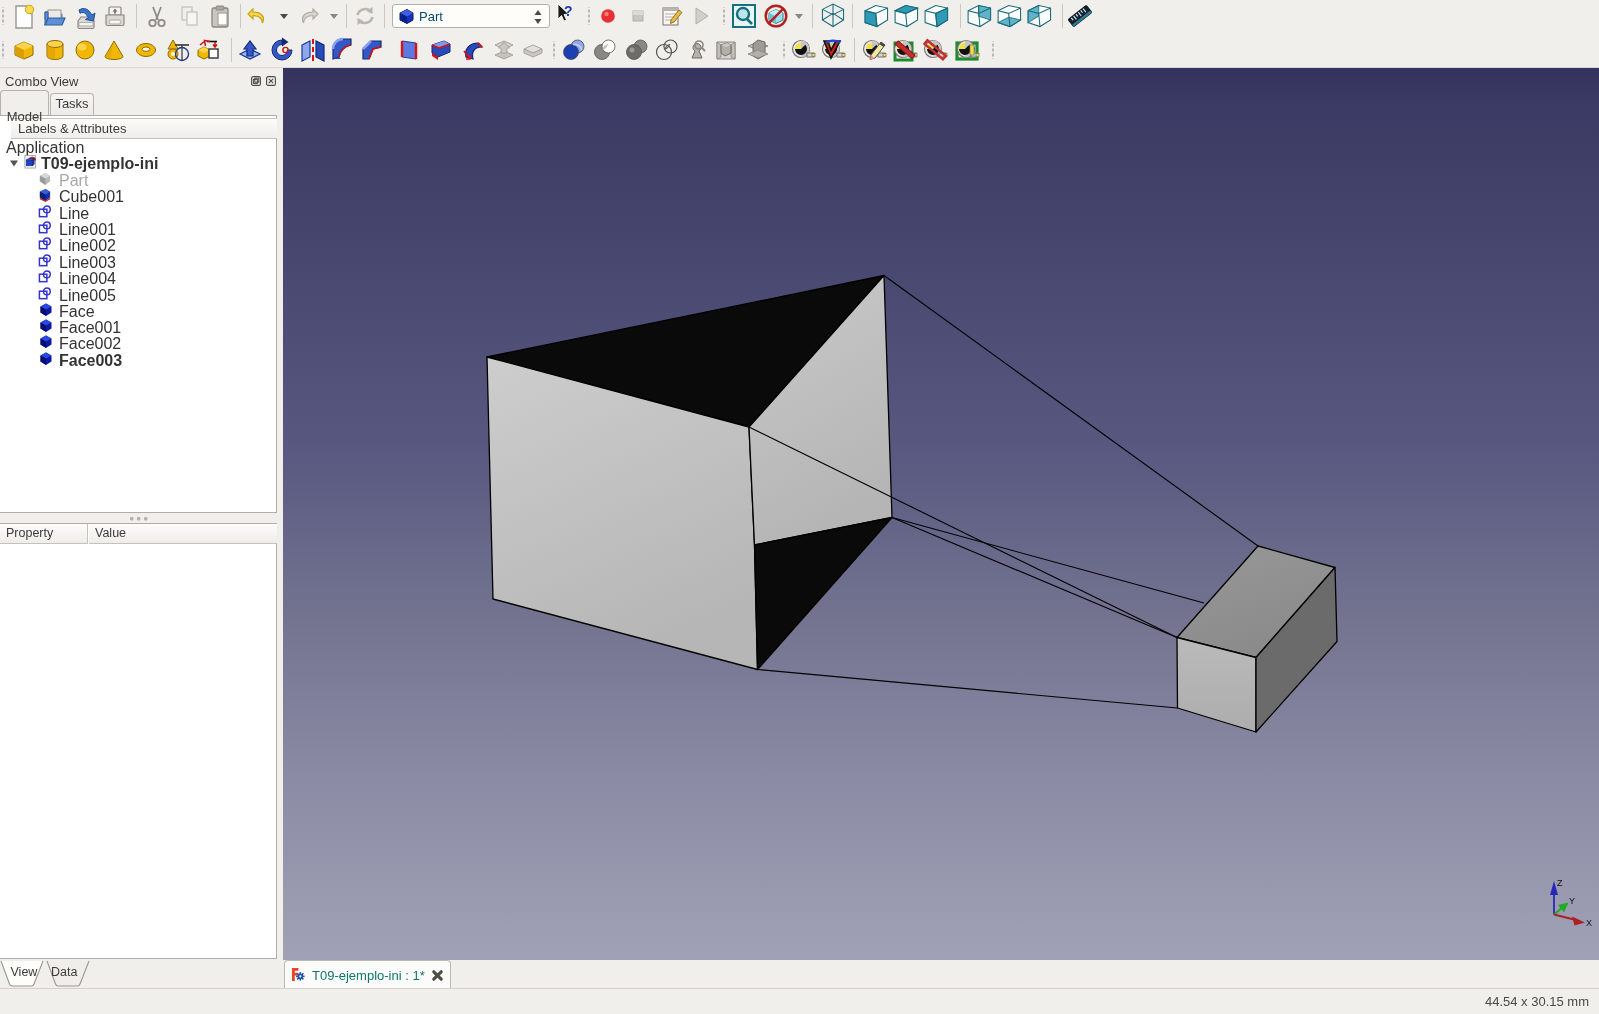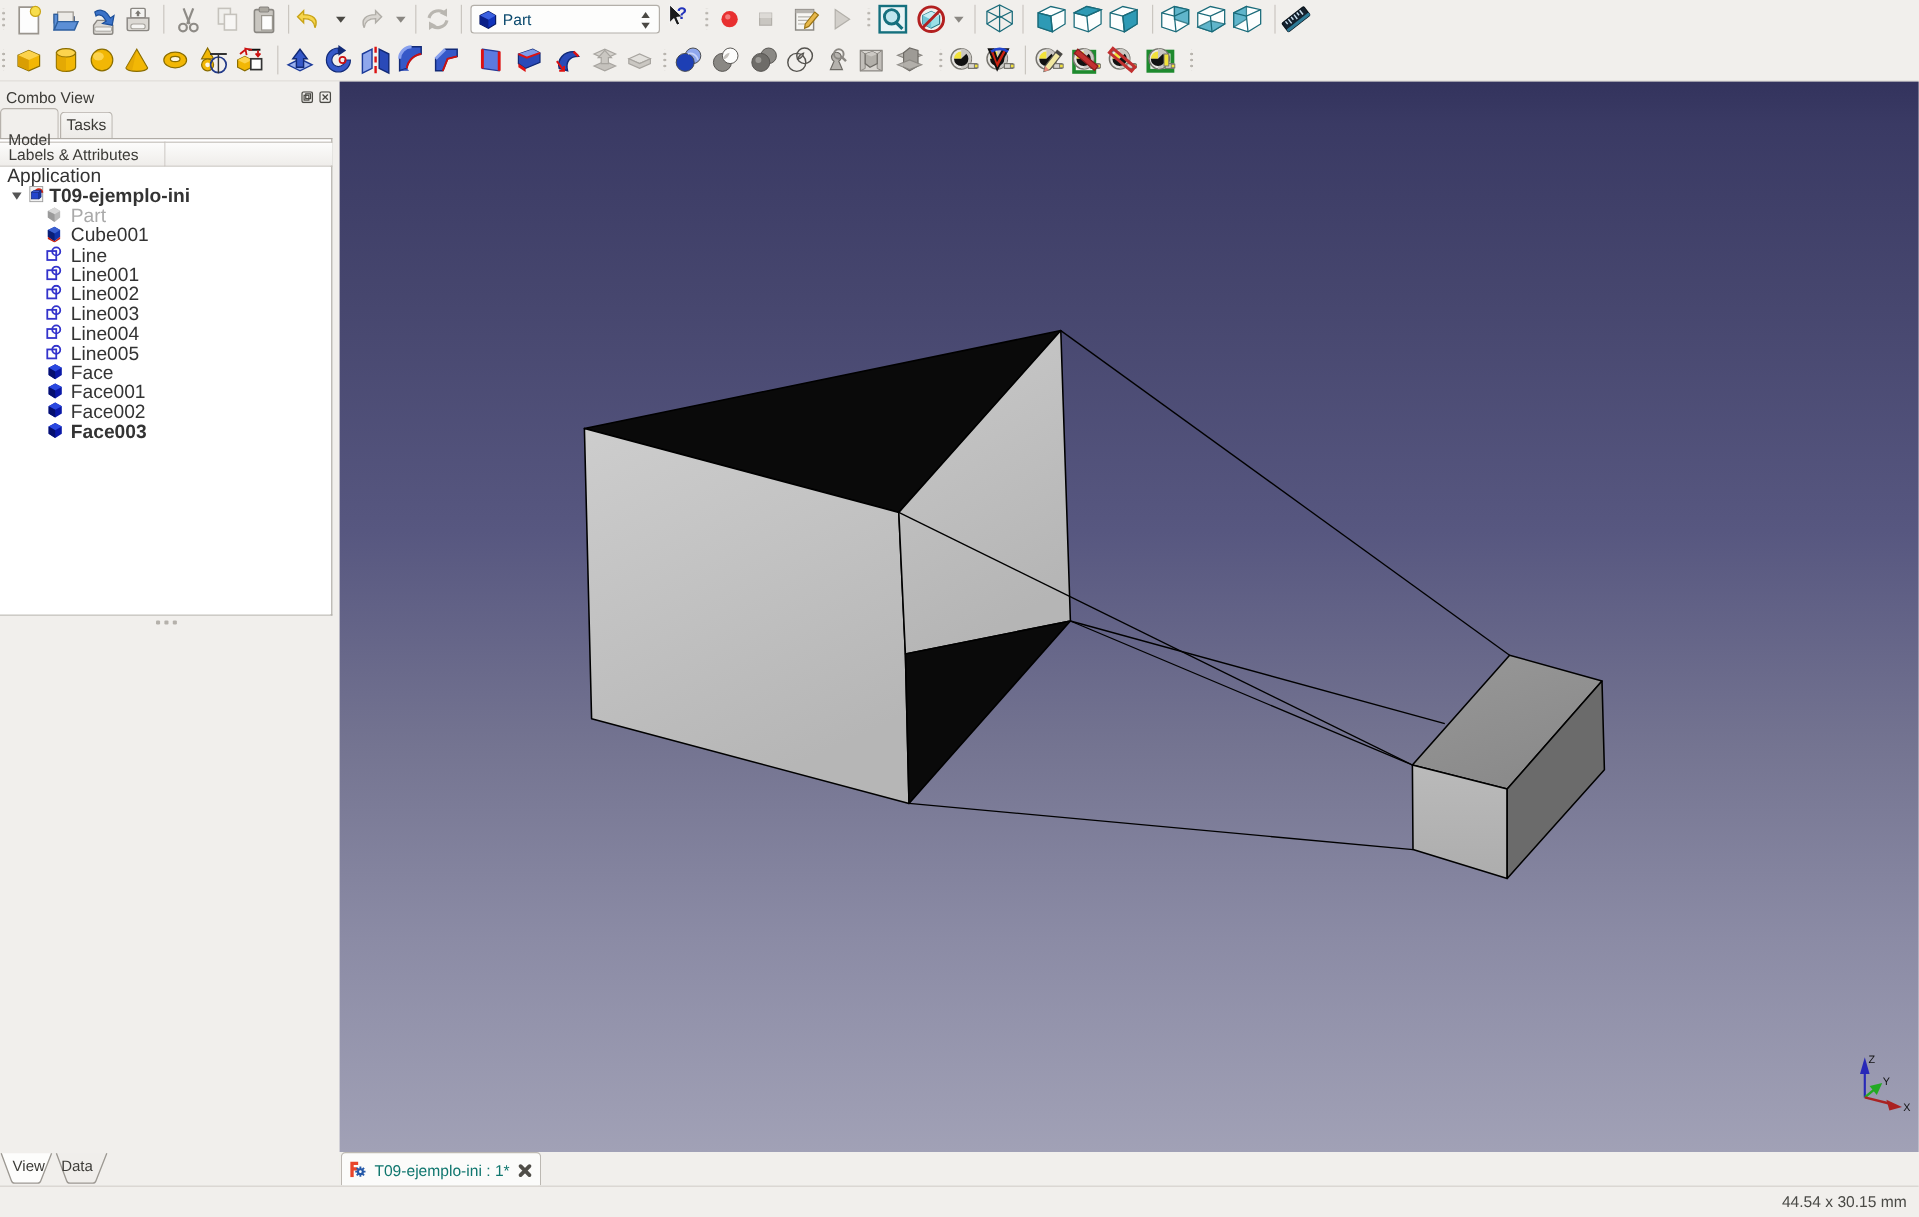--- a/index.html
+++ b/index.html
@@ -12,21 +12,21 @@
 .grip { position:absolute; width:4px; height:18px;
   background-image:radial-gradient(circle 1.2px, #b8b4ae 1.1px, transparent 1.3px);
   background-size:4px 5px; background-position:center; background-repeat:repeat-y; }
 .ic { position:absolute; width:26px; height:26px; }
 .caret { position:absolute; width:0; height:0; border-left:4px solid transparent; border-right:4px solid transparent; border-top:5px solid #8a8782; }
 
 #panel { position:absolute; left:0; top:68px; width:283px; height:917px; background:#f1efec; }
 #paneltitle { position:absolute; left:5px; top:6px; font-size:13px; color:#3c3b37; }
 .tab { position:absolute; border:1px solid #b7b2ac; border-bottom:none; border-radius:4px 4px 0 0; background:linear-gradient(#f6f5f3,#edebe8); font-size:13px; color:#3c3b37; text-align:center; }
 #treewrap { position:absolute; left:0px; top:47px; width:277px; height:398px; background:#fff; border:1px solid #b0aca6; border-left:none; }
-#lahdr { position:absolute; left:0px; top:2px; width:138px; height:21px; background:linear-gradient(#fcfcfb,#efedea); border:1px solid #c5c1bb; border-left:none; font-size:13px; color:#3c3b37; padding:2px 0 0 7px; }
+#lahdr { position:absolute; left:11px; top:2px; width:138px; height:21px; background:linear-gradient(#fcfcfb,#efedea); border:1px solid #c5c1bb; border-left:none; font-size:13px; color:#3c3b37; padding:2px 0 0 7px; }
 #lahdr2 { position:absolute; left:138px; top:2px; width:139px; height:21px; background:linear-gradient(#fcfcfb,#efedea); border-top:1px solid #c5c1bb; border-bottom:1px solid #c5c1bb;}
 #tree { position:absolute; left:0; top:23px; width:275px; height:373px; background:#fff; font-size:16px; color:#333; }
 .trow { position:absolute; height:17px; line-height:17px; white-space:nowrap; }
 .ticon { position:absolute; width:14px; height:14px; }
 #propwrap { position:absolute; left:0px; top:455px; width:277px; height:436px; background:#fff; border:1px solid #b0aca6; border-left:none; }
 .phdr { position:absolute; top:0; height:20px; background:linear-gradient(#fcfcfb,#efedea); border-bottom:1px solid #c5c1bb; font-size:12.5px; color:#3c3b37; padding:2px 0 0 6px; }
 
 #viewport { position:absolute; left:283px; top:68px; width:1316px; height:892px;
   background:linear-gradient(180deg, #33335d 0%, #3a3a64 4%, #46466e 20%, #575780 42%, #747491 62%, #8b8ba5 80%, #a1a1b6 100%); }
 
@@ -522,20 +522,24 @@
       <div class="trow" style="left:59px; top:213px; font-weight:bold;">Face003</div>
     </div>
   </div>
   <svg class="abs" style="left:130px;top:448px;" width="18" height="5" viewBox="0 0 18 5">
       <g fill="#b5b1ab">
         <rect x="0" y="1" width="3.4" height="3.4" rx="1"></rect>
         <rect x="7" y="1" width="3.4" height="3.4" rx="1"></rect>
         <rect x="14" y="1" width="3.4" height="3.4" rx="1"></rect>
       </g>
     </svg>
+  <div id="propwrap">
+    <div class="phdr" style="left:0; width:88px; border-right:1px solid #c5c1bb;">Property</div>
+    <div class="phdr" style="left:89px; width:188px;">Value</div>
+  </div>
   <svg class="abs" style="left:0px;top:892px;" width="100" height="28" viewBox="0 0 100 28">
       <path d="M1 1 L9.5 24 a3 3 0 0 0 3 2 L31 26 a3 3 0 0 0 3 -2 L43 1" fill="#fdfdfc" stroke="#9c9892" stroke-width="1.1"></path>
       <path d="M47 1 L55.5 24 a3 3 0 0 0 3 2 L77 26 a3 3 0 0 0 3 -2 L89 1" fill="#f0eeeb" stroke="#9c9892" stroke-width="1.1"></path>
       <text x="10.5" y="16" font-size="12.5" fill="#3c3b37" font-family="Liberation Sans">View</text>
       <text x="51" y="16" font-size="12.5" fill="#3c3b37" font-family="Liberation Sans">Data</text>
     </svg>
 </div>
 
 <div id="viewport">
 <svg width="1316" height="892" viewBox="0 0 1316 892">

